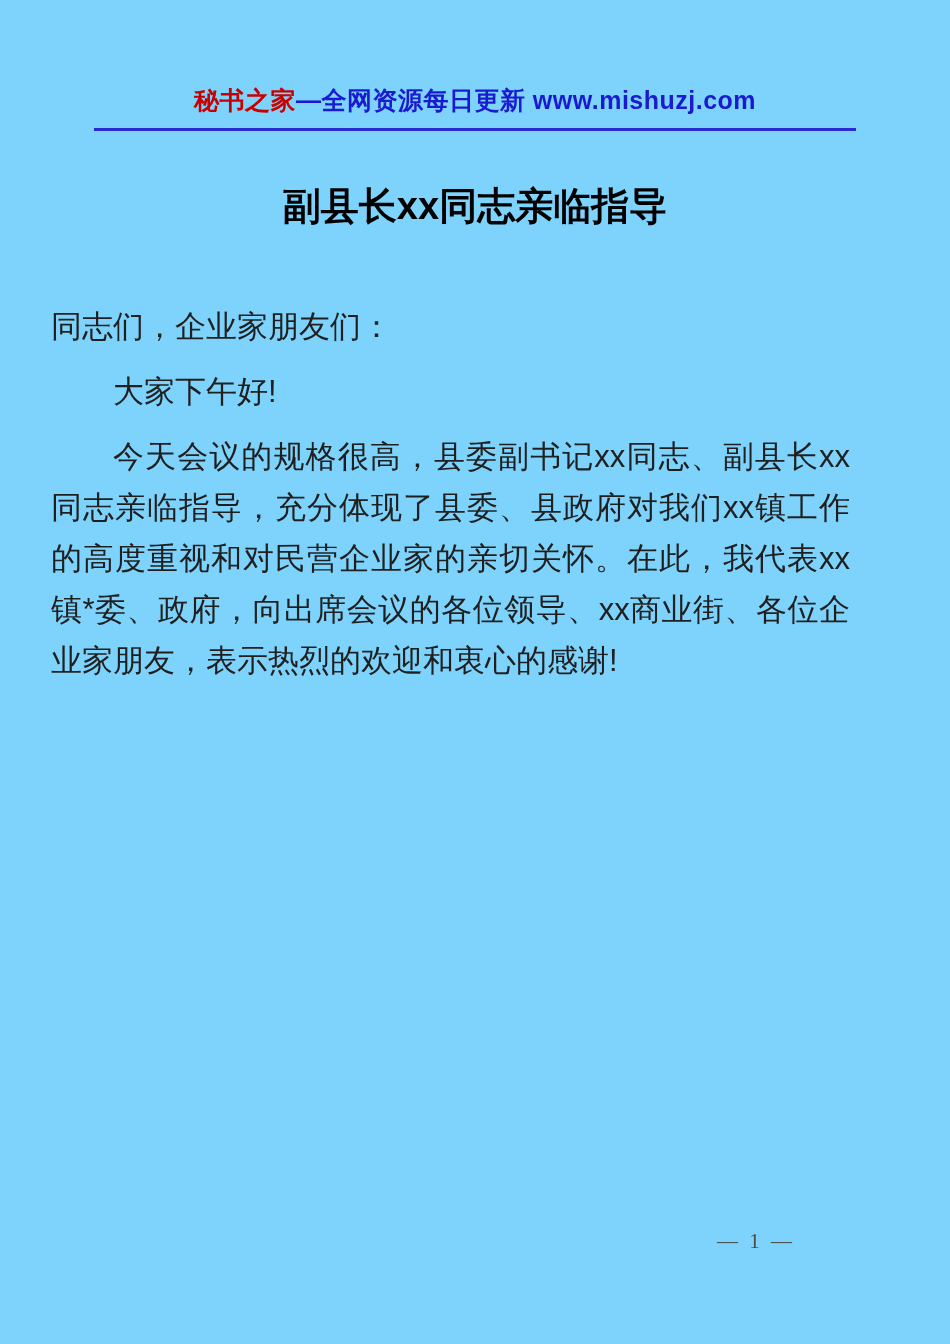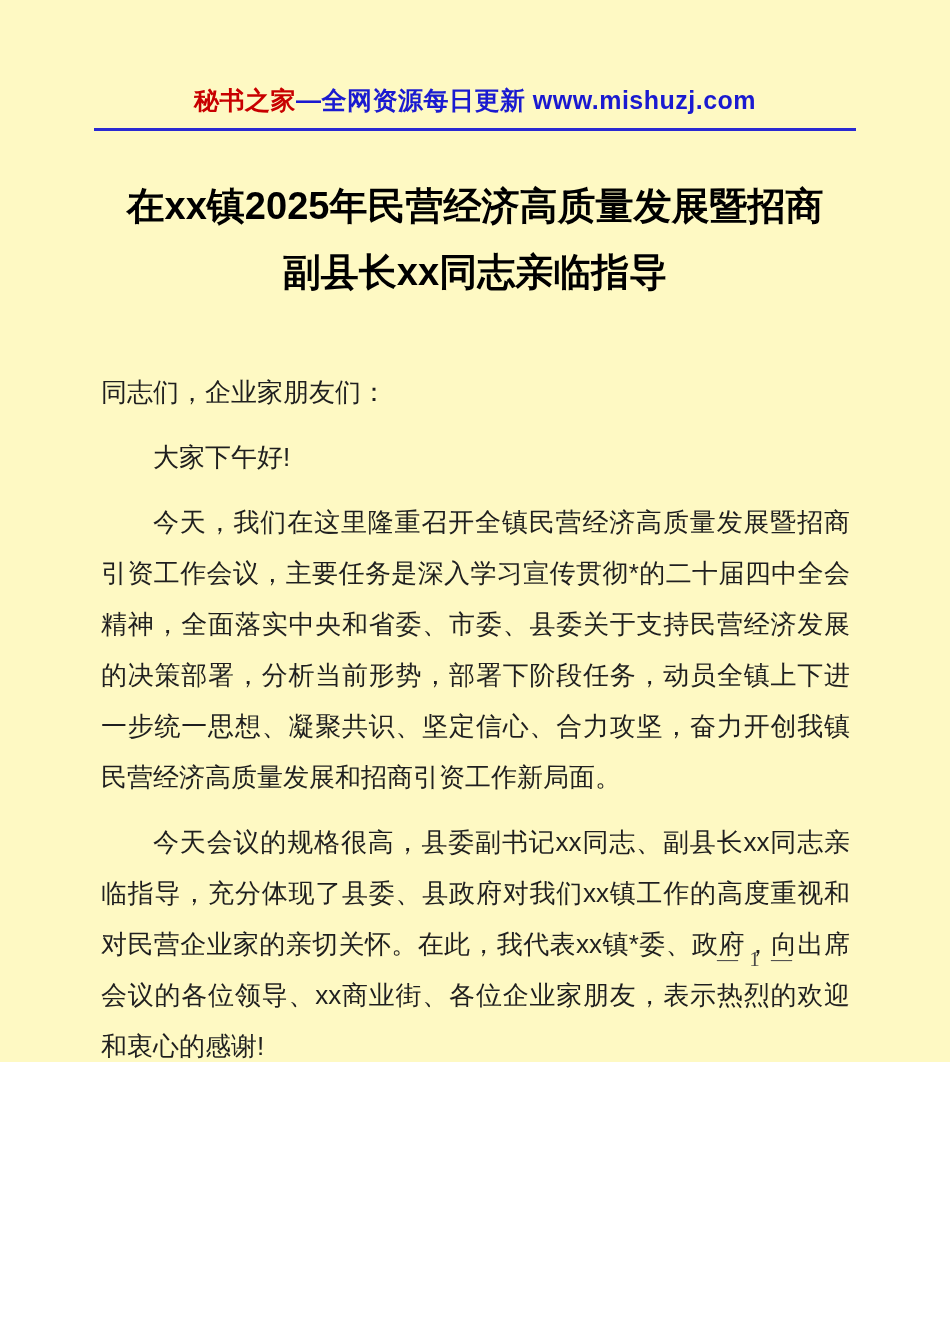--- a/index.html
+++ b/index.html
@@ -1,21 +1,21 @@
 <!DOCTYPE html>
 <html><head>
 <meta charset="utf-8">
 <style>
   * { box-sizing: border-box; }
   html, body { margin: 0; padding: 0; background: #ffffff; }
   .page {
     position: relative;
     width: 950px;
-    height: 1062px;
-    background: #fef9c3;
+    height: 1344px;
+    background: #7dd3fc;
     font-family: "Liberation Sans", "DejaVu Sans", sans-serif;
     overflow: hidden;
   }
   .site-header {
     padding-top: 84px;
     text-align: center;
     font-size: 25px;
     font-weight: 700;
     letter-spacing: 0.5px;
     white-space: nowrap;
@@ -33,22 +33,22 @@
   .doc-title {
     margin: 42px auto 0 auto;
     width: 780px;
     text-align: center;
     font-size: 38px;
     line-height: 66px;
     font-weight: 700;
     color: #000000;
   }
   .doc-body {
-    margin: 62px 100px 0 101px;
-    font-size: 26px;
+    margin: 62px 100px 0 51px;
+    font-size: 31px;
     line-height: 51px;
     color: #1f1f1f;
   }
   .para {
     margin: 0 0 14px 0;
     text-align: justify;
   }
   .para.indent { text-indent: 2em; }
   .page-number {
     position: absolute;
@@ -65,26 +65,24 @@
 
 <div class="page">
 
   <div class="site-header">
     <span class="site-name">秘书之家</span><span class="site-tagline">—全网资源每日更新 </span><span class="site-url">www.mishuzj.com</span>
   </div>
 
   <div class="header-rule"></div>
 
   <h1 class="doc-title">
-    <div>在xx镇2025年民营经济高质量发展暨招商</div>
     <div>副县长xx同志亲临指导</div>
   </h1>
 
   <div class="doc-body">
     <p class="para">同志们，企业家朋友们：</p>
     <p class="para indent">大家下午好!</p>
-    <p class="para indent">今天，我们在这里隆重召开全镇民营经济高质量发展暨招商引资工作会议，主要任务是深入学习宣传贯彻*的二十届四中全会精神，全面落实中央和省委、市委、县委关于支持民营经济发展的决策部署，分析当前形势，部署下阶段任务，动员全镇上下进一步统一思想、凝聚共识、坚定信心、合力攻坚，奋力开创我镇民营经济高质量发展和招商引资工作新局面。</p>
     <p class="para indent">今天会议的规格很高，县委副书记xx同志、副县长xx同志亲临指导，充分体现了县委、县政府对我们xx镇工作的高度重视和对民营企业家的亲切关怀。在此，我代表xx镇*委、政府，向出席会议的各位领导、xx商业街、各位企业家朋友，表示热烈的欢迎和衷心的感谢!</p>
   </div>
 
   <div class="page-number">— 1 —</div>
 
 </div>
 
 </body></html>

